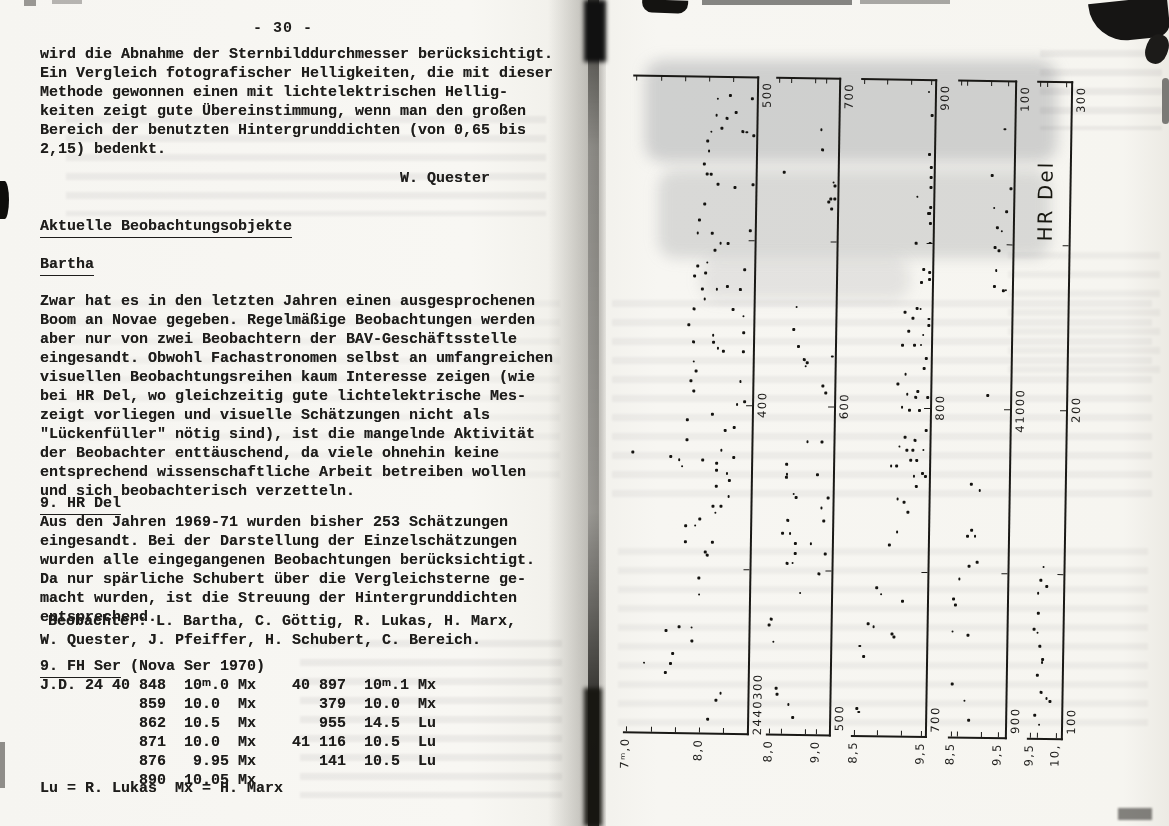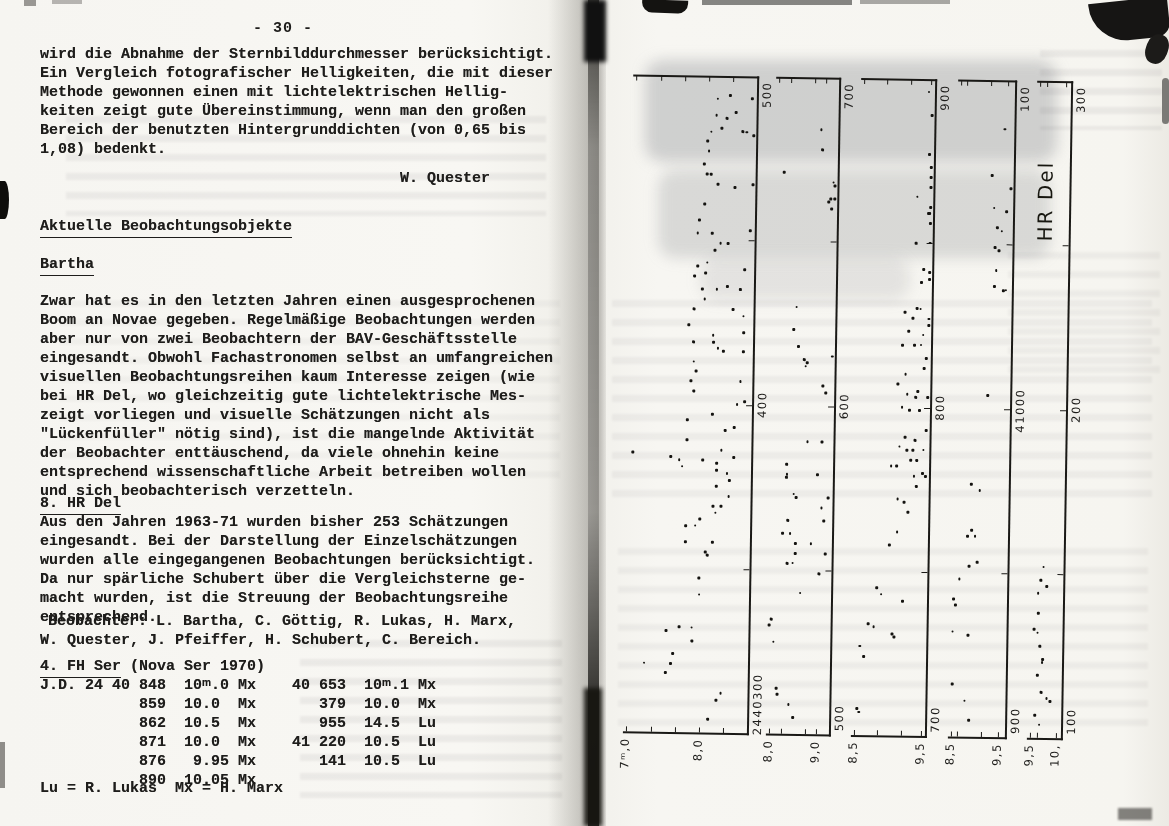--- a/index.html
+++ b/index.html
@@ -42,49 +42,49 @@
 <div id="spread">
 
   <div class="page" id="page-left">
     <div id="page-number">- 30 -</div>
     <div id="text-layer">
         <div class="tline" style="left: 40px; top: 46px;">wird die Abnahme der Sternbilddurchmesser berücksichtigt.</div>
         <div class="tline" style="left: 40px; top: 65px;">Ein Vergleich fotografischer Helligkeiten, die mit dieser</div>
         <div class="tline" style="left: 40px; top: 84px;">Methode gewonnen einen mit lichtelektrischen Hellig-</div>
         <div class="tline" style="left: 40px; top: 103px;">keiten zeigt gute Übereinstimmung, wenn man den großen</div>
         <div class="tline" style="left: 40px; top: 122px;">Bereich der benutzten Hintergrunddichten (von 0,65 bis</div>
-        <div class="tline" style="left: 40px; top: 141px;">1,08) bedenkt.</div>
+        <div class="tline" style="left: 40px; top: 141px;">2,15) bedenkt.</div>
         <div class="tline" style="left: 400px; top: 170px;">W. Quester</div>
         <div class="tline" style="left: 40px; top: 218px;"><span class="ul">Aktuelle Beobachtungsobjekte</span><span></span></div>
         <div class="tline" style="left: 40px; top: 256px;"><span class="ul">Bartha</span><span></span></div>
         <div class="tline" style="left: 40px; top: 293px;">Zwar hat es in den letzten Jahren einen ausgesprochenen</div>
         <div class="tline" style="left: 40px; top: 312px;">Boom an Novae gegeben. Regelmäßige Beobachtungen werden</div>
         <div class="tline" style="left: 40px; top: 331px;">aber nur von zwei Beobachtern der BAV-Geschäftsstelle</div>
         <div class="tline" style="left: 40px; top: 350px;">eingesandt. Obwohl Fachastronomen selbst an umfangreichen</div>
         <div class="tline" style="left: 40px; top: 369px;">visuellen Beobachtungsreihen kaum Interesse zeigen (wie</div>
         <div class="tline" style="left: 40px; top: 388px;">bei HR Del, wo gleichzeitig gute lichtelektrische Mes-</div>
         <div class="tline" style="left: 40px; top: 407px;">zeigt vorliegen und visuelle Schätzungen nicht als</div>
         <div class="tline" style="left: 40px; top: 426px;">"Lückenfüller" nötig sind), ist die mangelnde Aktivität</div>
         <div class="tline" style="left: 40px; top: 445px;">der Beobachter enttäuschend, da viele ohnehin keine</div>
         <div class="tline" style="left: 40px; top: 464px;">entsprechend wissenschaftliche Arbeit betreiben wollen</div>
         <div class="tline" style="left: 40px; top: 483px;">und sich beobachterisch verzetteln.</div>
-        <div class="tline" style="left: 40px; top: 495px;"><span class="ul">8. HR Del</span><span></span></div>
-        <div class="tline" style="left: 40px; top: 514px;">Aus den Jahren 1963-71 wurden bisher 253 Schätzungen</div>
+        <div class="tline" style="left: 40px; top: 495px;"><span class="ul">9. HR Del</span><span></span></div>
+        <div class="tline" style="left: 40px; top: 514px;">Aus den Jahren 1969-71 wurden bisher 253 Schätzungen</div>
         <div class="tline" style="left: 40px; top: 533px;">eingesandt. Bei der Darstellung der Einzelschätzungen</div>
         <div class="tline" style="left: 40px; top: 552px;">wurden alle eingegangenen Beobachtungen berücksichtigt.</div>
         <div class="tline" style="left: 40px; top: 571px;">Da nur spärliche Schubert über die Vergleichsterne ge-</div>
-        <div class="tline" style="left: 40px; top: 590px;">macht wurden, ist die Streuung der Beobachtungsreihe</div>
+        <div class="tline" style="left: 40px; top: 590px;">macht wurden, ist die Streuung der Hintergrunddichten</div>
         <div class="tline" style="left: 40px; top: 609px;">entsprechend.</div>
         <div class="tline" style="left: 48px; top: 613px;">Beobachter: L. Bartha, C. Göttig, R. Lukas, H. Marx,</div>
         <div class="tline" style="left: 40px; top: 632px;">W. Quester, J. Pfeiffer, H. Schubert, C. Bereich.</div>
-        <div class="tline" style="left: 40px; top: 658px;"><span class="ul">4. FH Ser</span><span> (Nova Ser 1970)</span></div>
-        <div class="tline" style="left: 40px; top: 677px;">J.D. 24 40 848  10ᵐ.0 Mx    40 653  10ᵐ.1 Mx</div>
+        <div class="tline" style="left: 40px; top: 658px;"><span class="ul">9. FH Ser</span><span> (Nova Ser 1970)</span></div>
+        <div class="tline" style="left: 40px; top: 677px;">J.D. 24 40 848  10ᵐ.0 Mx    40 897  10ᵐ.1 Mx</div>
         <div class="tline" style="left: 40px; top: 696px;">           859  10.0  Mx       379  10.0  Mx</div>
         <div class="tline" style="left: 40px; top: 715px;">           862  10.5  Mx       955  14.5  Lu</div>
-        <div class="tline" style="left: 40px; top: 734px;">           871  10.0  Mx    41 220  10.5  Lu</div>
+        <div class="tline" style="left: 40px; top: 734px;">           871  10.0  Mx    41 116  10.5  Lu</div>
         <div class="tline" style="left: 40px; top: 753px;">           876   9.95 Mx       141  10.5  Lu</div>
         <div class="tline" style="left: 40px; top: 772px;">           890  10.05 Mx</div>
         <div class="tline" style="left: 40px; top: 780px;">Lu = R. Lukas  Mx = H. Marx</div>
       </div>
     <div class="bleed" style="left:66px;top:116px;width:480px;height:100px;opacity:.40"></div>
     <div class="bleed" style="left:60px;top:300px;width:500px;height:180px;opacity:.22"></div>
     <div class="bleed" style="left:300px;top:640px;width:262px;height:158px;opacity:.42"></div>
   </div>
 
   <div class="art" style="left:548px;top:0;width:58px;height:826px;z-index:4;background:linear-gradient(90deg,rgba(0,0,0,0) 0%,rgba(58,54,48,.34) 86%,rgba(58,54,48,.08) 100%)"></div>

